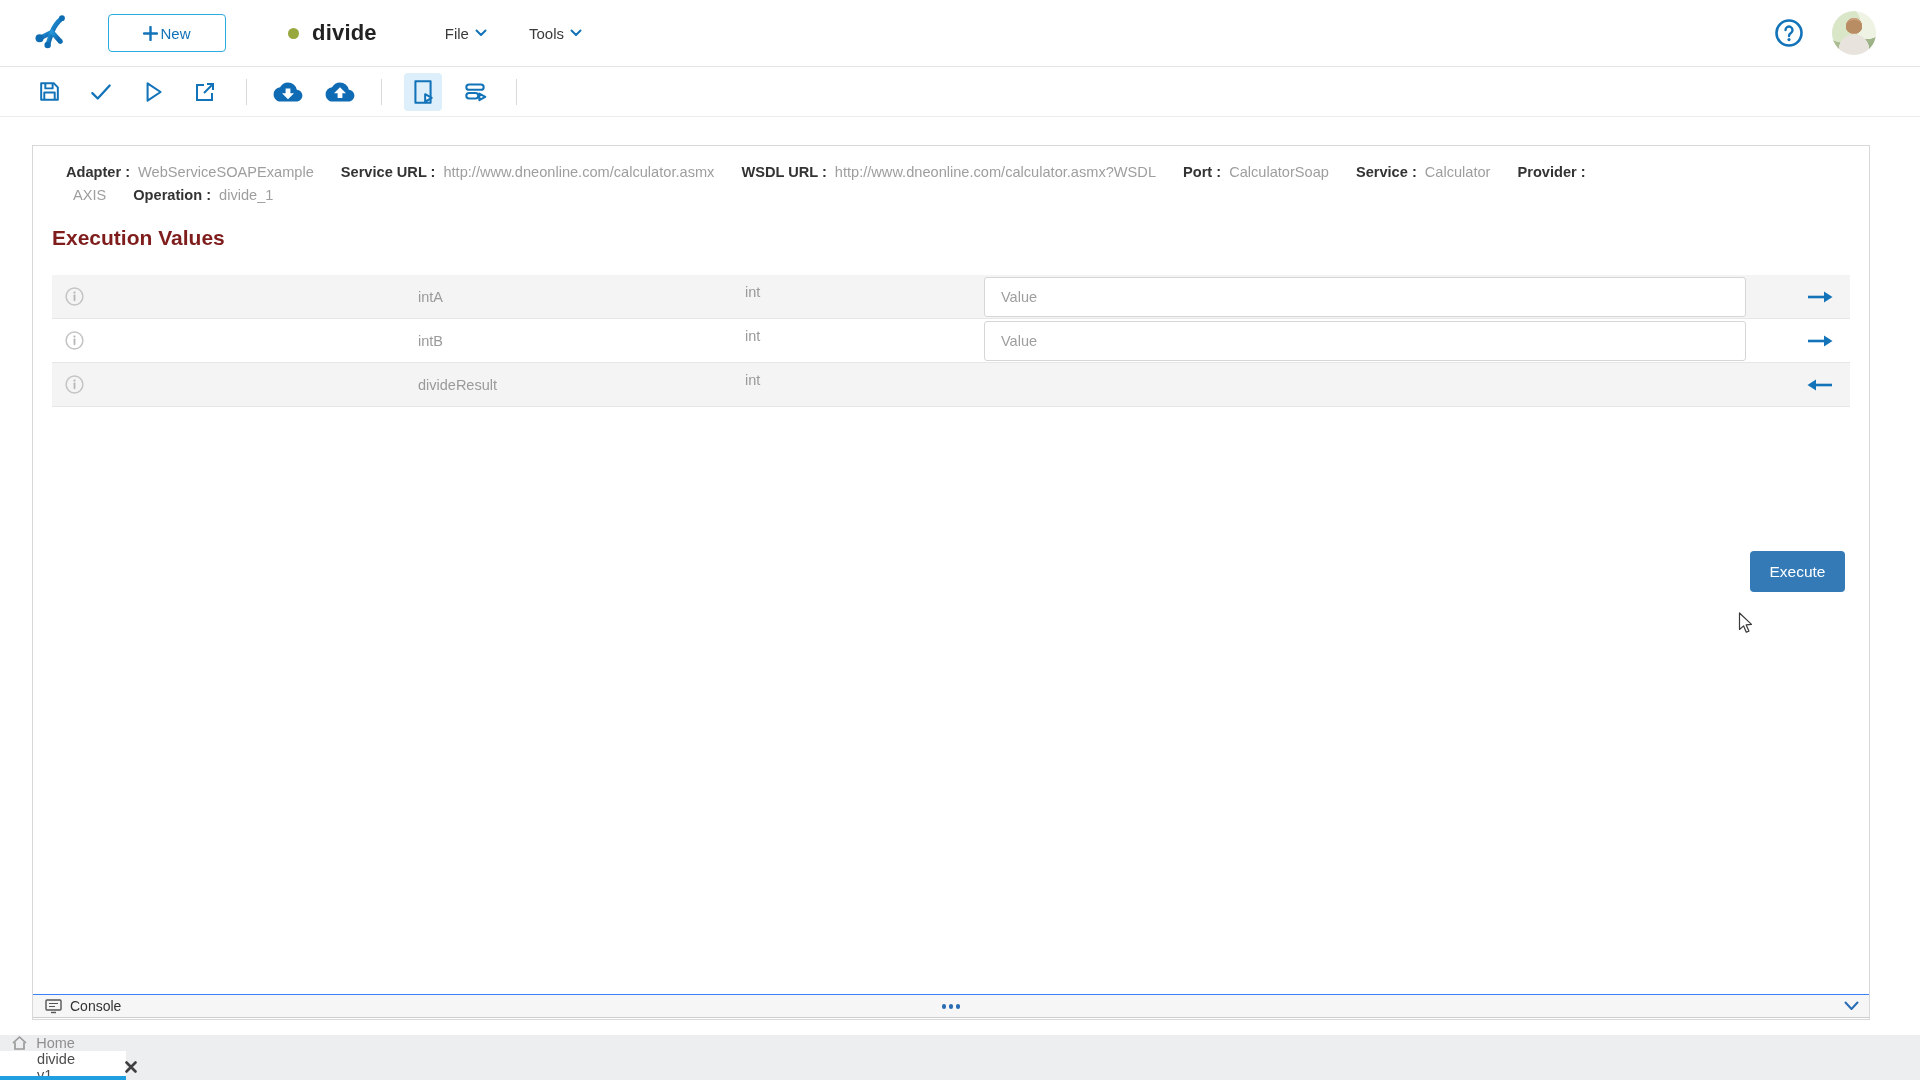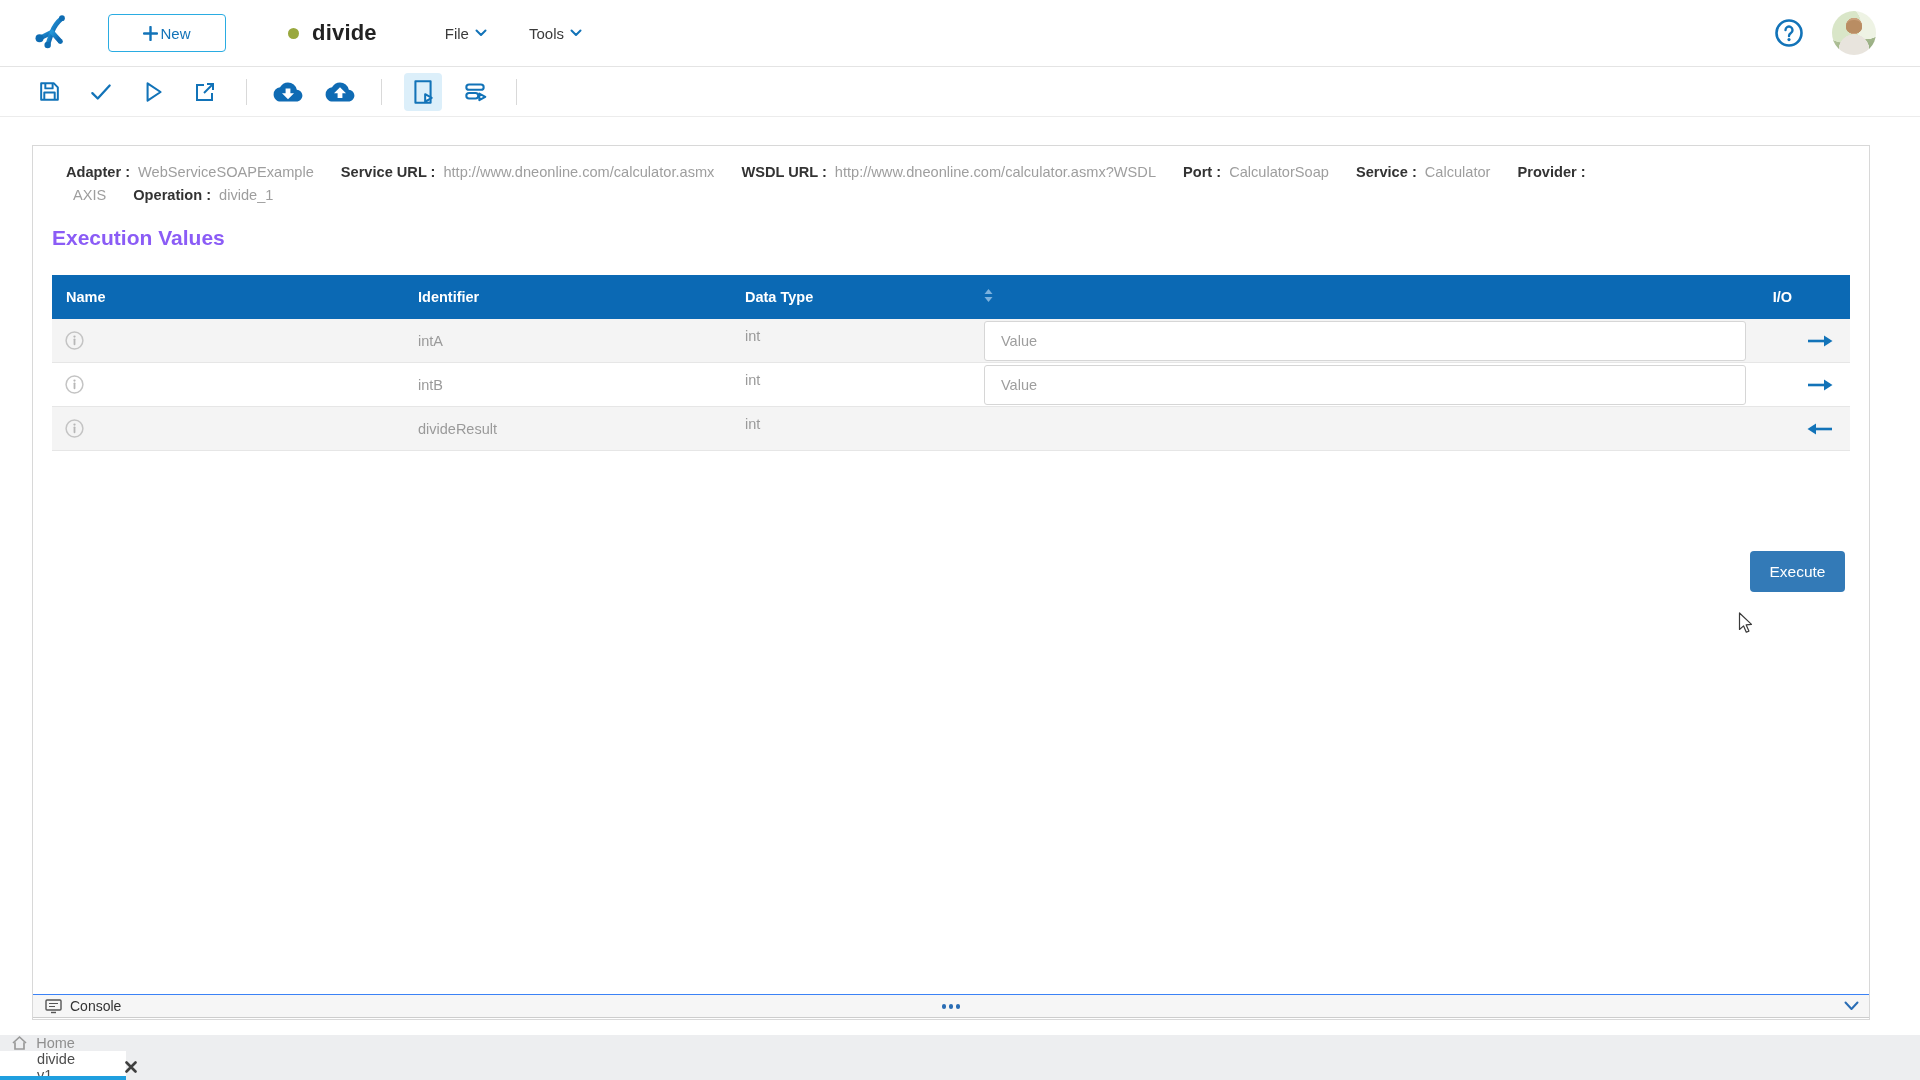--- a/index.html
+++ b/index.html
@@ -77,21 +77,21 @@
     border: 1px solid #d8d8d8;
     background: #fff;
   }
   .info-bar { padding: 16px 70px 0 33px; font-size: 14.6px; line-height: 21px; }
   .info-line2 { padding-left: 7px; margin-top: 2px; }
   .info-pair { margin-right: 27px; white-space: nowrap; }
   .info-label { font-weight: bold; color: #333; }
   .info-value { color: #9e9e9e; margin-left: 8px; }
   .info-value.lone { margin-left: 0; margin-right: 27px; color: #9e9e9e; }
 
-  .section-title { font-size: 21px; font-weight: bold; color: #8b5cf6; margin: 20px 0 0 19px; }
+  .section-title { font-size: 21px; font-weight: bold; color: #7f1d1d; margin: 20px 0 0 19px; }
 
   
   .exec-table { margin: 25px 19px 0 19px; width: 1798px; }
   .t-row {
     display: grid;
     grid-template-columns: 44px 322px 327px 239px 1fr 104px;
     align-items: center;
   }
   .t-head {
     background: #0b69b4; color: #fff; height: 44px;
@@ -278,32 +278,20 @@
       <span class="info-pair"><span class="info-label">Adapter :</span><span class="info-value">WebServiceSOAPExample</span></span><span class="info-pair"><span class="info-label">Service URL :</span><span class="info-value">http://www.dneonline.com/calculator.asmx</span></span><span class="info-pair"><span class="info-label">WSDL URL :</span><span class="info-value">http://www.dneonline.com/calculator.asmx?WSDL</span></span><span class="info-pair"><span class="info-label">Port :</span><span class="info-value">CalculatorSoap</span></span><span class="info-pair"><span class="info-label">Service :</span><span class="info-value">Calculator</span></span><span class="info-pair"><span class="info-label">Provider :</span></span>
     </div>
     <div class="info-line2">
       <span class="info-value lone">AXIS</span><span class="info-pair"><span class="info-label">Operation :</span><span class="info-value">divide_1</span></span>
     </div>
   </div>
 
   <h2 class="section-title">Execution Values</h2>
 
   <div class="exec-table">
-    <div class="t-row t-head">
-      <div class="th-name">Name</div>
-      <div>Identifier</div>
-      <div>Data Type</div>
-      <div>
-        <svg width="9" height="13" viewBox="0 0 9 13">
-          <path d="M4.5 0 L8.5 5 H0.5 Z" fill="#7db2de"></path>
-          <path d="M0.5 8 H8.5 L4.5 13 Z" fill="#7db2de"></path>
-        </svg>
-      </div>
-      <div class="th-io">I/O</div>
-    </div>
 
     <div class="t-row t-body-row alt">
       <div class="cell-icon">
         <svg width="19" height="19" viewBox="0 0 19 19">
           <circle cx="9.5" cy="9.5" r="8.4" fill="none" stroke="#c4c4c4" stroke-width="1.5"></circle>
           <circle cx="9.5" cy="5.6" r="1.15" fill="#b7b7b7"></circle>
           <path d="M9.5 8.3 v5" stroke="#b7b7b7" stroke-width="1.8" stroke-linecap="round"></path>
         </svg>
       </div>
       <div class="cell-text"></div>

